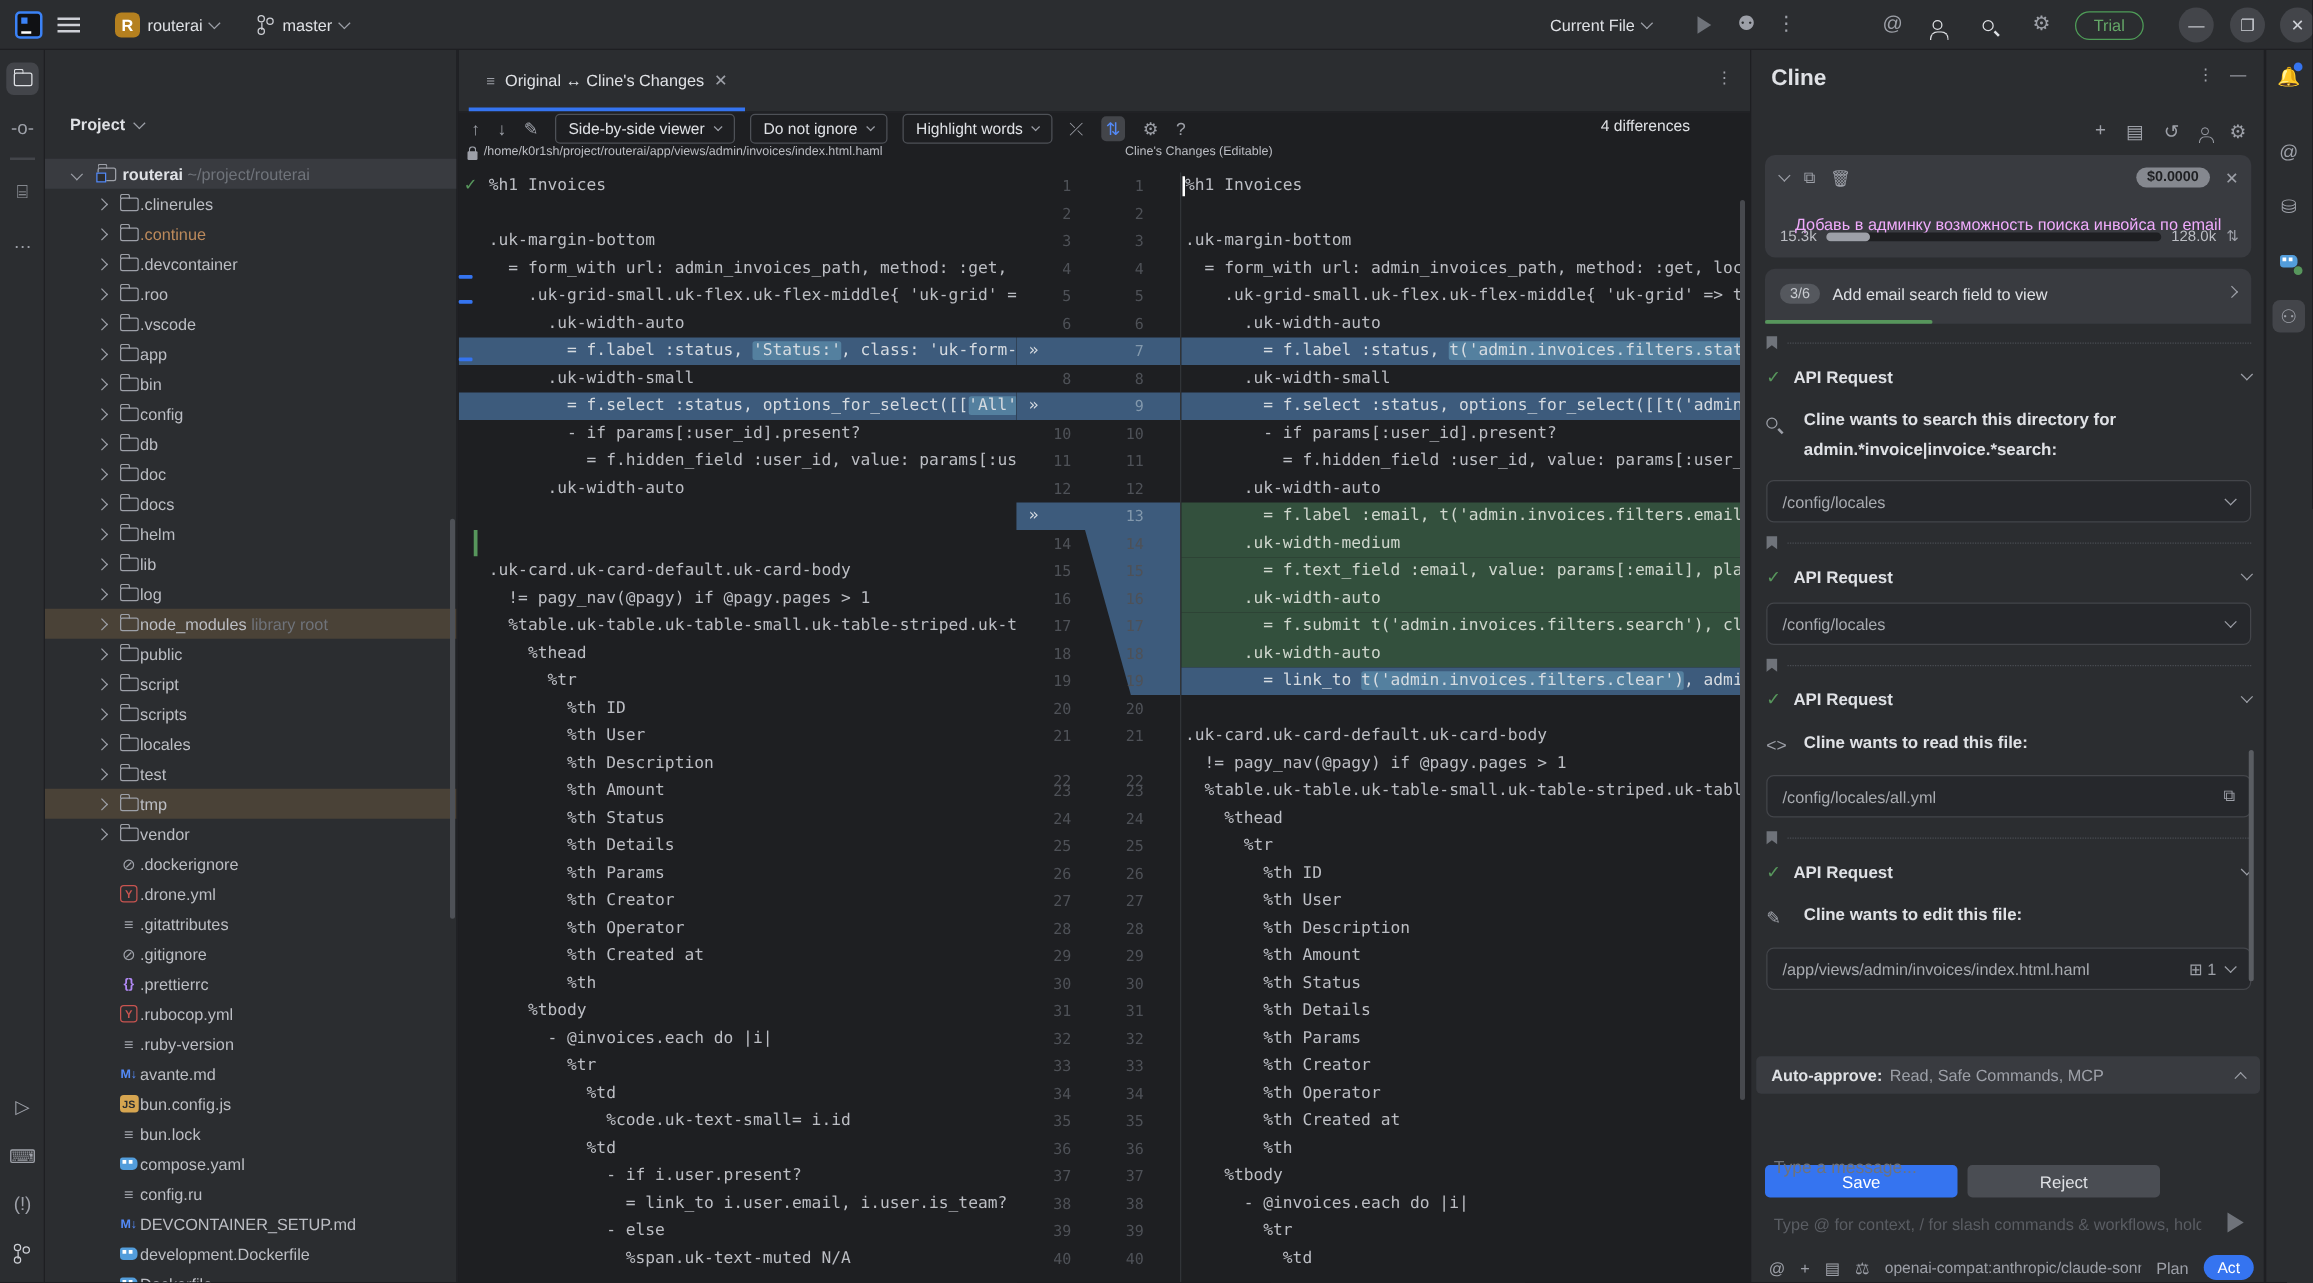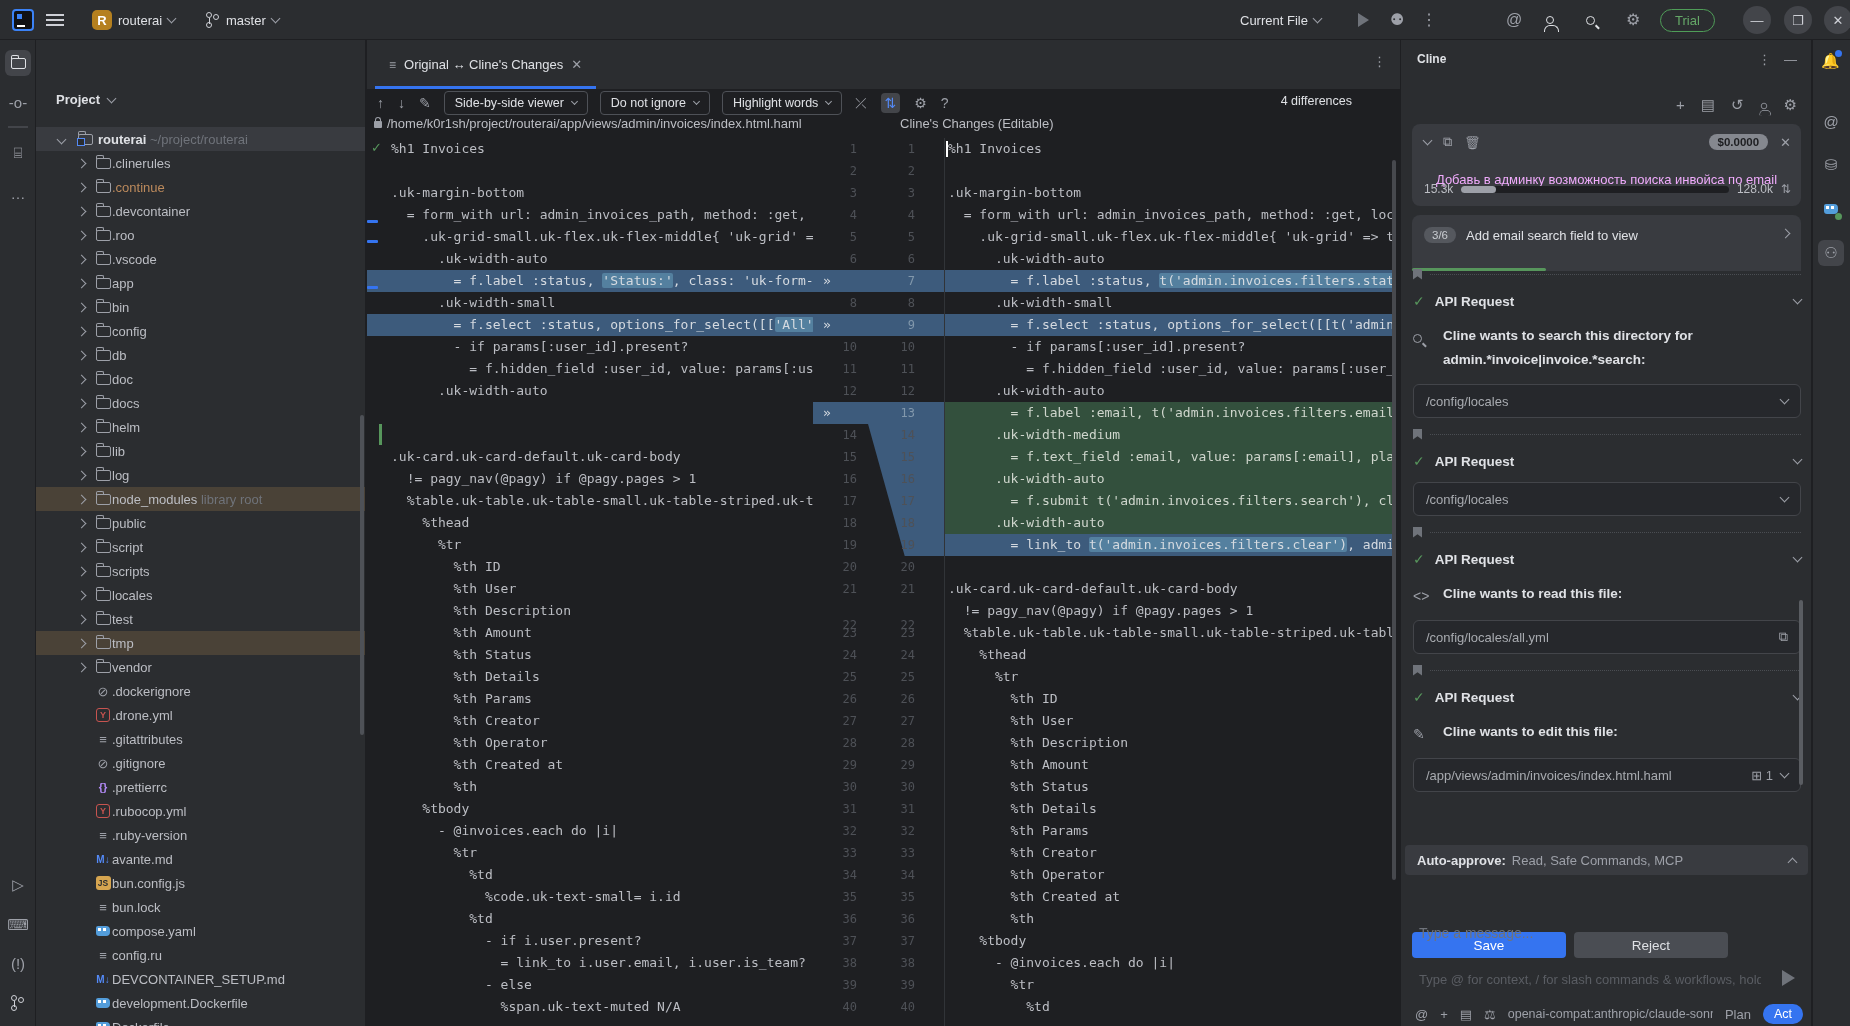--- a/index.html
+++ b/index.html
@@ -67,21 +67,21 @@
   #diff{left:367px;top:40px;width:1033px;height:986px;background:#1e1f22;}
   .tabbar{position:absolute;left:0;top:0;width:1033px;height:50px;background:#2b2d30;border-bottom:1px solid #1e1f22;}
   .tab{position:absolute;left:8px;top:0;height:49px;display:flex;align-items:center;gap:8px;padding:0 14px;color:#dfe1e5;}
   .tab:after{content:"";position:absolute;left:0;bottom:0;width:100%;height:3px;background:#3574f0;}
   .toolbar{position:absolute;left:0;top:50px;width:1033px;height:26px;display:flex;align-items:center;}
   .tbico{color:#9da0a8;margin:0 7px;font-size:14px;}
   .dd{border:1px solid #4e5157;border-radius:4px;height:24px;display:flex;align-items:center;gap:8px;padding:0 10px;color:#dfe1e5;font-size:12.5px;margin:0 6px;}
   .dd .chev{width:5px;height:5px;}
   .sync{background:#43454a;border-radius:4px;padding:2px 4px;color:#548af7;}
   .diff-count{position:absolute;right:48px;top:4px;color:#dfe1e5;font-size:12.5px;}
-  .pathrow{position:absolute;left:0;top:76px;width:1033px;height:22px;color:#bcbec4;font-size:13px;}
+  .pathrow{position:absolute;left:0;top:76px;width:1033px;height:22px;color:#bcbec4;font-size:10px;}
   .lock{position:absolute;left:7px;top:5px;width:8px;height:7px;background:#9da0a8;border-radius:1px;}
   .lock:before{content:"";position:absolute;left:1px;top:-4px;width:4px;height:4px;border:1.5px solid #9da0a8;border-bottom:none;border-radius:3px 3px 0 0;}
   .code{font-family:"DejaVu Sans Mono","Liberation Mono",monospace;font-size:13px;color:#bcbec4;}
   #dleft,#dgut,#dright{position:absolute;top:98px;height:888px;overflow:hidden;}
   #dleft{left:0;width:446px;}
   #dgut{left:446px;width:131px;}
   #dright{left:577px;width:449px;border-left:1px solid #313438;}
   .crow{position:absolute;left:0;width:100%;height:22px;line-height:22px;white-space:pre;overflow:hidden;}
   .crow.mod{background:#3d5b7c;color:#d5dae0;}
   .crow.ins{background:#33503d;color:#cfd6cd;}
@@ -93,30 +93,30 @@
   .ln1{position:absolute;left:0;width:44px;text-align:right;}
   .ln2{position:absolute;left:44px;width:58px;text-align:right;}
   .applyc{position:absolute;left:10px;top:0;color:#d5dae0;font-size:13px;letter-spacing:-3px;}
   .wedgeblue{position:absolute;left:0;width:131px;background:#3d5b7c;clip-path:polygon(42% 0,100% 0,100% 100%,70% 100%);}
   .caret{position:absolute;left:1px;top:3px;width:1.5px;height:16px;background:#fff;}
   .gcheck{position:absolute;color:#57965c;font-size:13px;}
   .bluemark{position:absolute;width:11px;height:3px;background:#3574f0;border-radius:1px;}
   .greenmark{position:absolute;width:2.5px;height:21px;background:#57965c;}
   
   #cline{left:1401px;top:40px;width:411px;height:986px;background:#2b2d30;border-right:1px solid #1e1f22;}
-  .cl-head{position:absolute;left:16px;top:12px;font-weight:bold;font-size:12px;}
+  .cl-head{position:absolute;left:16px;top:12px;font-weight:bold;font-size:18px;}
   .cl-hicons{position:absolute;right:14px;top:56px;display:flex;gap:16px;color:#9da0a8;font-size:15px;}
   .task-card{position:absolute;left:11px;top:84px;width:389px;height:82px;background:#393b40;border-radius:8px;}
   .task-row1{position:absolute;left:12px;top:8px;right:10px;height:20px;display:flex;align-items:center;gap:12px;color:#9da0a8;}
   .cost-pill{margin-left:auto;background:#85888f;color:#1e1f22;border-radius:10px;padding:2px 9px;font-size:11.5px;font-weight:bold;}
   .task-text{position:absolute;left:12px;top:48px;right:12px;color:#f0abfc;font-size:13px;white-space:nowrap;overflow:hidden;text-align:center;}
   .task-prog{position:absolute;left:12px;top:56px;right:10px;height:18px;display:flex;align-items:center;gap:8px;color:#bcbec4;font-size:12px;}
   .ptrack{flex:1;height:7px;border-radius:4px;background:#1e1f22;position:relative;}
   .pfill{position:absolute;left:0;top:0;height:7px;border-radius:4px;background:#9da0a8;}
-  .step-card{position:absolute;left:11px;top:175px;width:389px;height:56px;background:#393b40;border-radius:8px 8px 0 0;}
+  .step-card{position:absolute;left:11px;top:175px;width:389px;height:44px;background:#393b40;border-radius:8px 8px 0 0;}
   .step-inner{position:absolute;left:12px;top:0;right:12px;height:40px;display:flex;align-items:center;gap:10px;}
   .step-badge{background:#55585e;color:#c9ccd1;border-radius:9px;padding:2px 8px;font-size:11.5px;}
   .step-title{color:#dfe1e5;font-size:13px;}
   .step-line{position:absolute;left:0;bottom:0;width:134px;height:3px;background:#57965c;border-radius:2px;}
   .events{position:absolute;left:12px;top:218px;width:388px;}
   .sep{margin-top:10px;height:12px;display:flex;align-items:center;gap:8px;}
   .bmark{width:9px;height:11px;background:#6f737a;clip-path:polygon(0 0,100% 0,100% 100%,50% 70%,0 100%);}
   .dots{flex:1;border-top:1.5px dotted #4a4d52;}
   .apirow{margin-top:12px;height:18px;display:flex;align-items:center;gap:10px;}
   .okck{color:#57965c;font-size:14px;}

